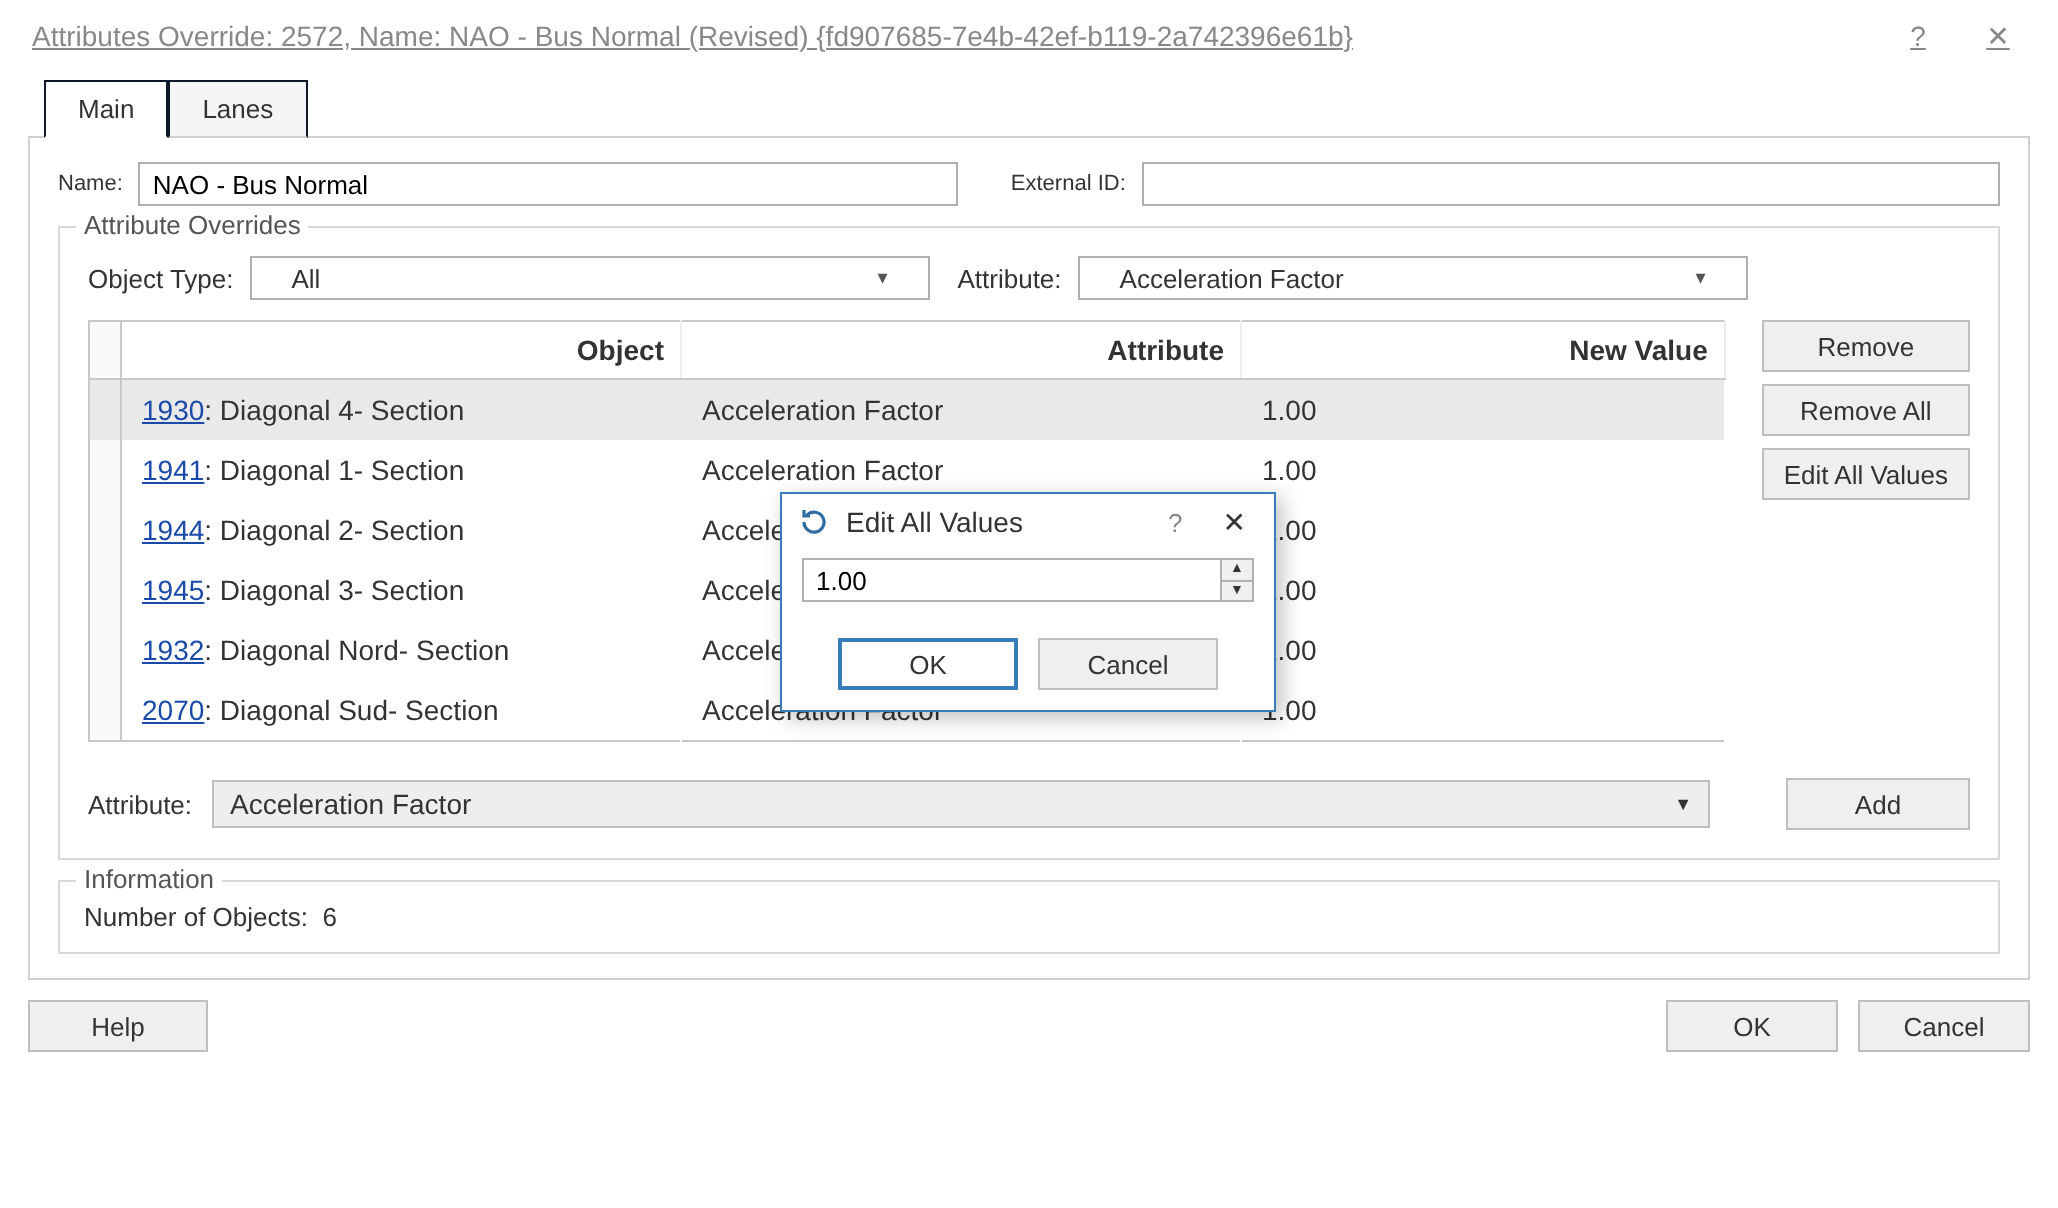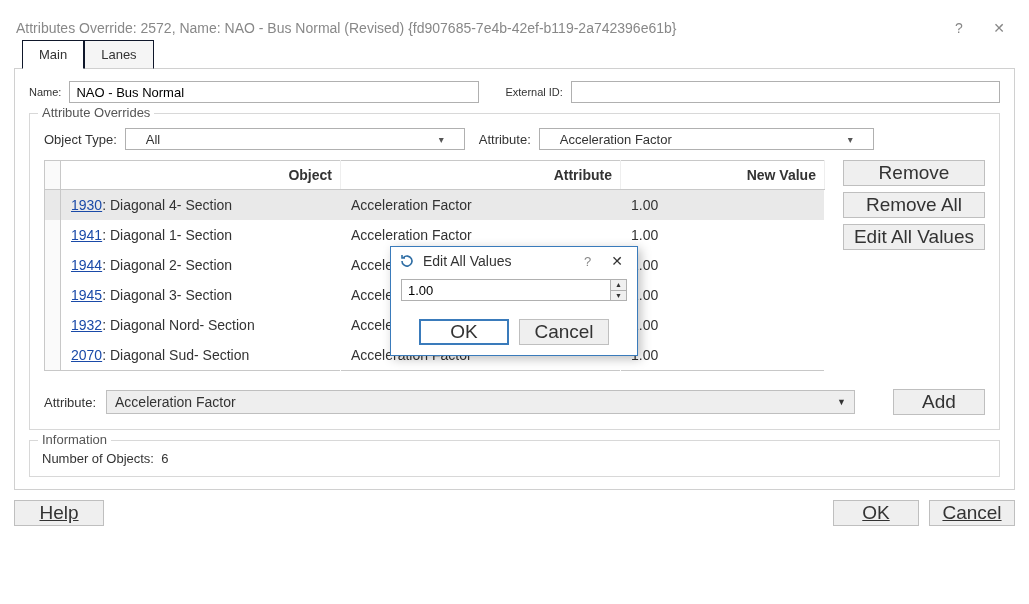--- a/index.html
+++ b/index.html
@@ -8,24 +8,25 @@
   background: #fff;
   width: 1029px;
   height: 604px;
   overflow: hidden;
   font-size: 13px;
   color: #333;
 }
 .titlebar {
   height: 36px;
   display: flex;
-  align-items: flex-end;
+  align-items: center;
   padding: 0 10px 0 16px;
   color: #888;
   font-size: 14px;
+  text-decoration: underline;
 }
 .titlebar .title-text { flex: 1; }
 .titlebar .help-icon, .titlebar .close-icon {
   width: 40px; text-align: center; font-size: 14px; color: #888; cursor: default;
 }
 .window-body { padding: 4px 14px 14px 14px; }
 .tabs { display: flex; margin-bottom: -1px; position: relative; z-index: 2; padding-left: 8px; }
 .tab {
   padding: 6px 16px;
   border: 1px solid #0f172a;
@@ -106,21 +107,21 @@
 .table tbody tr.selected td { background: #e9e9e9; }
 .link { color: #1a4aa8; text-decoration: underline; cursor: pointer; }
 .table .corner { width: 14px; border-right: 1px solid #c8c8c8; background: #fafafa; }
 .table tbody td.rowhead { background: #fafafa; border-right: 1px solid #c8c8c8; }
 .btn {
   display: inline-flex; align-items: center; justify-content: center;
   min-width: 90px; height: 26px;
   padding: 0 10px;
   border: 1px solid #bfbfbf;
   background: #efefef;
-  font-size: 19px;
+  font-size: 13px;
   cursor: default;
 }
 .side-btns { display: flex; flex-direction: column; gap: 6px; }
 .attr-select-row { display: flex; align-items: center; gap: 10px; margin-top: 18px; }
 .attr-combo {
   flex: 1;
   border: 1px solid #bfbfbf;
   background: #eee;
   height: 24px;
   display: flex; align-items: center; justify-content: space-between;
@@ -133,21 +134,20 @@
   padding: 10px 12px;
   position: relative;
 }
 .info-group .legend {
   position: absolute; top: -9px; left: 8px;
   background: #fff; padding: 0 4px; font-size: 13px; color: #555;
 }
 .bottom-buttons {
   display: flex; justify-content: center; gap: 10px;
   padding-top: 10px;
-  text-decoration: underline;
 }
 .bottom-buttons .left { margin-right: auto; }
 .dialog-overlay {
   position: absolute;
   left: 390px; top: 246px;
   width: 248px;
   background: #fff;
   border: 1px solid #3a7bbb;
   box-shadow: 3px 3px 10px rgba(0,0,0,.25);
   z-index: 50;

